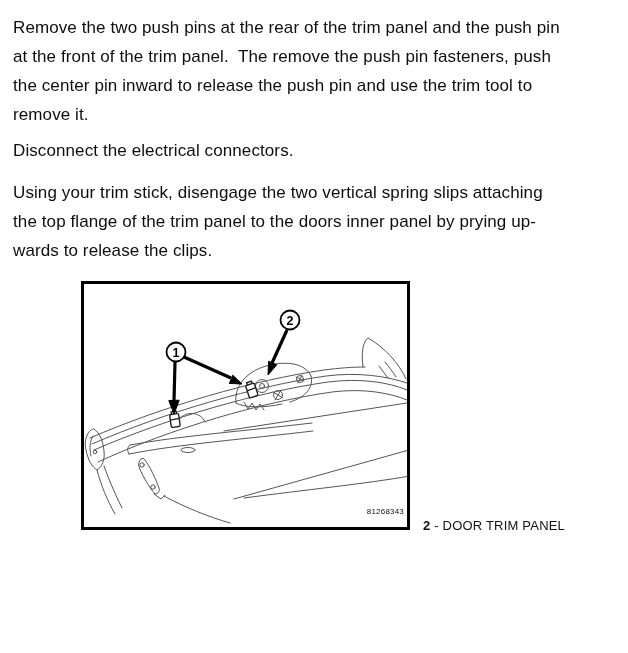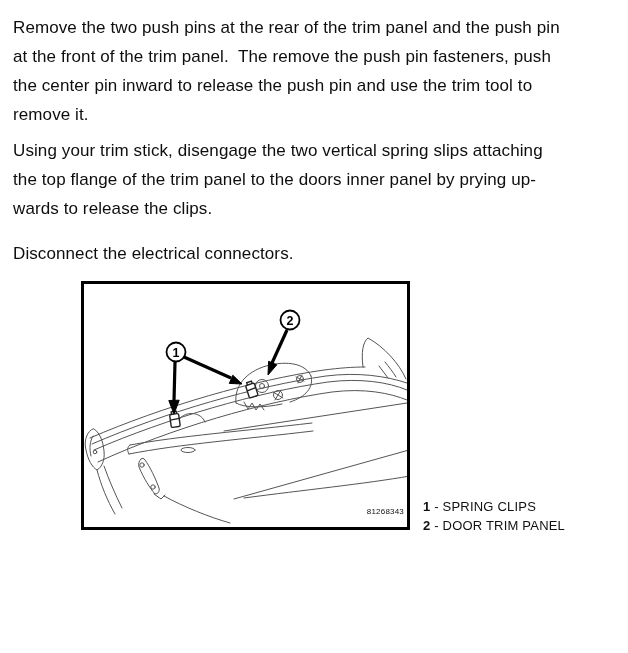--- a/index.html
+++ b/index.html
@@ -61,25 +61,25 @@
 </head>
 <body>
 
 <div class="page">
 
   <p class="body-text p1">Remove the two push pins at the rear of the trim panel and the push pin
 at the front of the trim panel.  The remove the push pin fasteners, push
 the center pin inward to release the push pin and use the trim tool to
 remove it.</p>
 
+  <p class="body-text p2">Disconnect the electrical connectors.</p>
+
   <p class="body-text p3">Using your trim stick, disengage the two vertical spring slips attaching
 the top flange of the trim panel to the doors inner panel by prying up-
 wards to release the clips.</p>
-
-  <p class="body-text p2">Disconnect the electrical connectors.</p>
 
   <div class="figure-row">
 
     <div class="figure-frame">
       <svg viewBox="0 0 323 243" xmlns="http://www.w3.org/2000/svg">
 
         <g fill="none" stroke="#555" stroke-width="1" stroke-linecap="round" stroke-linejoin="round">
 
           <path d="M6,154 C80,122 170,96 240,86 C256,84 268,83 281,83"></path>
           <path d="M8,160 C82,128 172,102 242,92 C274,88 302,92 323,99"></path>
@@ -156,20 +156,19 @@
         </g>
         <g>
           <circle cx="206" cy="36" r="9.5" fill="#fff" stroke="#000" stroke-width="1.8"></circle>
           <text x="206" y="40.5" text-anchor="middle" font-family="Liberation Sans, sans-serif" font-size="12.5" font-weight="bold" fill="#000">2</text>
         </g>
       </svg>
       <span class="image-number">81268343</span>
     </div>
 
     <div class="figure-legend">
-      <div class="legend-item"><span class="num">1</span><span class="sep"> - </span><span class="label">SPRING CLIPS</span></div>
       <div class="legend-item"><span class="num">2</span><span class="sep"> - </span><span class="label">DOOR TRIM PANEL</span></div>
     </div>
 
   </div>
 
 
 </div>
 
 </body></html>

